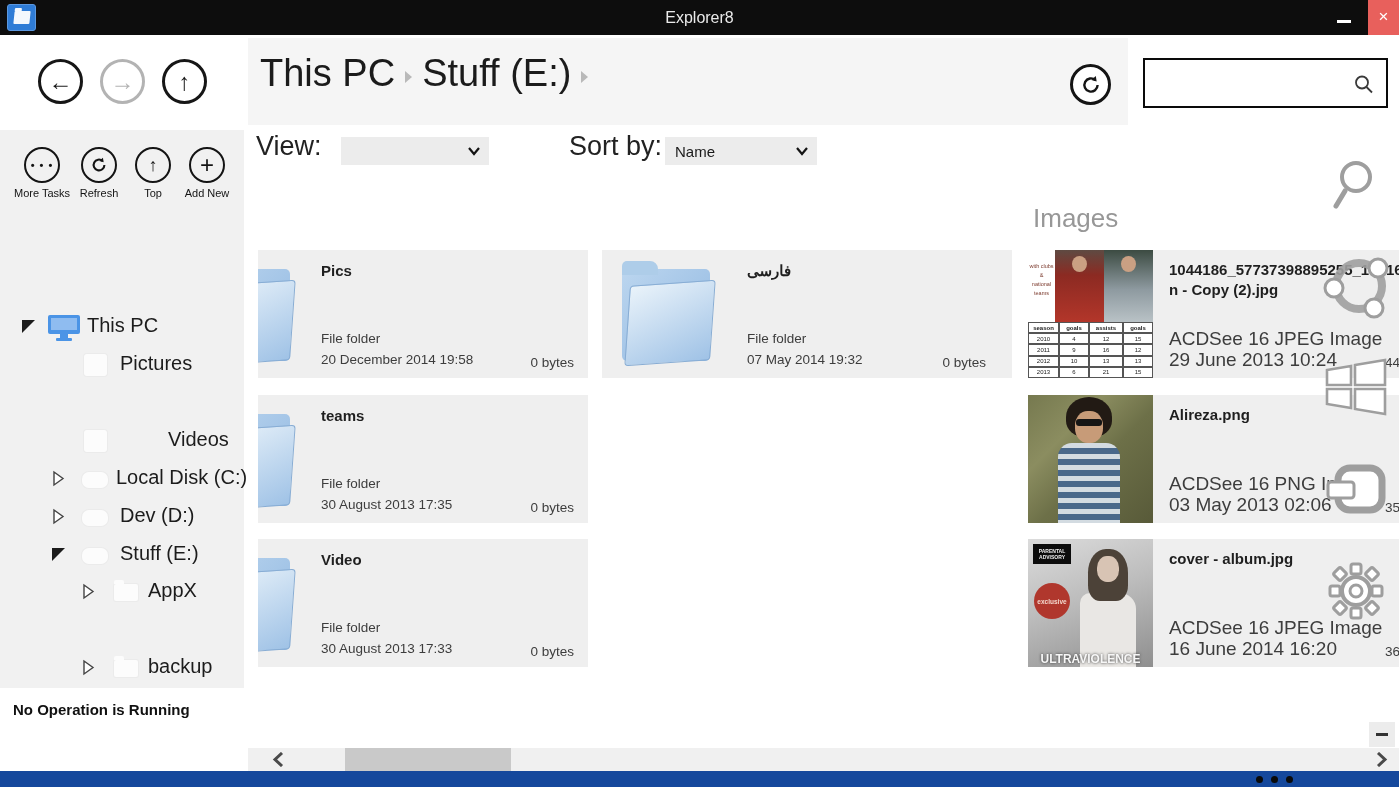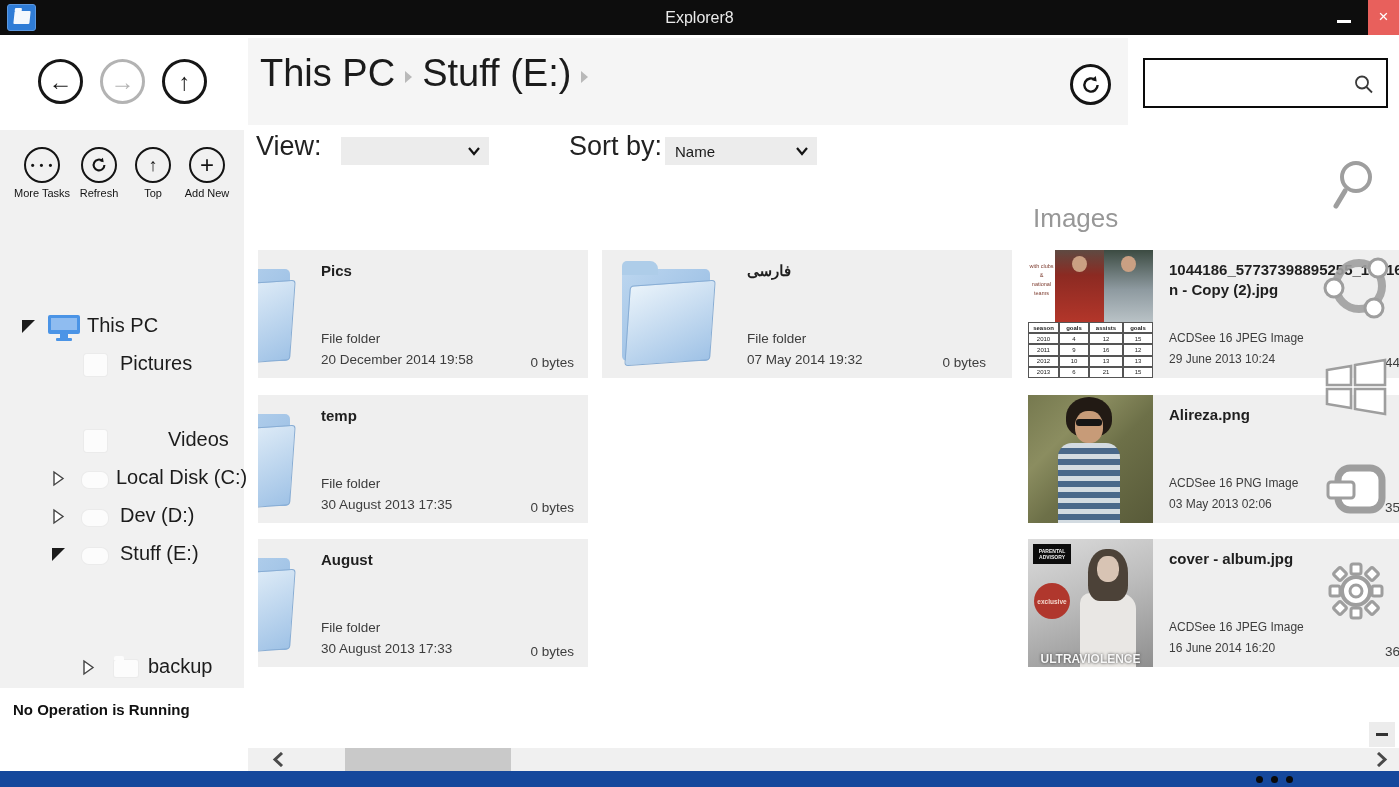--- a/index.html
+++ b/index.html
@@ -95,21 +95,21 @@
     background:#aecde9; border-radius:5px 8px 0 0; }
   .folder-front { position:absolute; left:7px; top:22px; width:86px; height:80px;
     background:linear-gradient(155deg,#eaf3fa,#9fc2e6); border:1px solid #88add4; border-radius:4px;
     transform:rotate(-4deg) skewX(-8deg); }
 
   .grp-header { position:absolute; left:1033px; top:203px; font-size:26px; font-weight:300; color:#979797; }
   .img-wrap { position:absolute; left:1028px; width:371px; height:128px; overflow:hidden; }
   .img-tile { position:absolute; left:0; top:0; width:410px; height:128px; background:#efefef; }
   .img-tile .name { position:absolute; left:141px; top:10px; width:242px; font-size:15px; font-weight:bold;
     color:#1f1f1f; line-height:20px; word-break:break-all; }
-  .img-tile .meta { position:absolute; left:141px; bottom:8px; font-size:12px; color:#3d3d3d; line-height:21px; }
+  .img-tile .meta { position:absolute; left:141px; bottom:8px; font-size:19px; color:#3d3d3d; line-height:21px; }
   .img-tile .size { position:absolute; left:357px; bottom:8px; font-size:13.5px; color:#3d3d3d; white-space:nowrap; }
   .thumb { position:absolute; left:0; top:0; width:125px; height:128px; overflow:hidden; }
 
   
   .th-foot { background:#fff; }
   .th-foot .strip { position:absolute; left:0; top:0; width:27px; height:72px; font-size:5.5px; color:#7c3b2e;
     text-align:center; padding-top:12px; line-height:9px; }
   .th-foot .p-red { position:absolute; left:27px; top:0; width:49px; height:72px;
     background:linear-gradient(180deg,#5e4a42 0%,#8c2a22 35%,#b3362a 100%); }
   .th-foot .p-gray { position:absolute; left:76px; top:0; width:49px; height:72px;
@@ -260,20 +260,27 @@
         <path d="M2 2 L11 8.5 L2 15 Z" fill="#fff" stroke="#444" stroke-width="1.4"></path>
       </svg>
     <div class="ic-faint ic-drive" style="left:82px;"></div>
     <div class="tree-lbl" style="left:120px;">Dev (D:)</div>
   </div>
   <div class="tree-row" style="top:410px;">
     <div class="tw-exp" style="left:52px;"></div>
     <div class="ic-faint ic-drive" style="left:82px;"></div>
     <div class="tree-lbl" style="left:120px;">Stuff (E:)</div>
   </div>
+  <div class="tree-row" style="top:447px;">
+    <svg class="tw-col" style="left:82px;" width="13" height="17" viewBox="0 0 13 17">
+        <path d="M2 2 L11 8.5 L2 15 Z" fill="#fff" stroke="#444" stroke-width="1.4"></path>
+      </svg>
+    <div class="ic-faint ic-fold" style="left:114px;"></div>
+    <div class="tree-lbl" style="left:148px;">AppX</div>
+  </div>
   <div class="tree-row" style="top:523px;">
     <svg class="tw-col" style="left:82px;" width="13" height="17" viewBox="0 0 13 17">
         <path d="M2 2 L11 8.5 L2 15 Z" fill="#fff" stroke="#444" stroke-width="1.4"></path>
       </svg>
     <div class="ic-faint ic-fold" style="left:114px;"></div>
     <div class="tree-lbl" style="left:148px;">backup</div>
   </div>
 </div>
 
 <div class="status-area">
@@ -302,30 +309,30 @@
     </div>
   <div class="name" style="left:63px;">Pics</div>
   <div class="meta" style="left:63px;"><span>File folder</span><br><span>20 December 2014 19:58</span></div>
   <div class="size" style="right:14px;">0 bytes</div>
 </div>
 <div class="tile" style="left:258px; top:395px; width:330px;">
   <div class="folder-ico" style="left:-58px;">
       <div class="folder-back"></div>
       <div class="folder-front"></div>
     </div>
-  <div class="name" style="left:63px;">temp</div>
+  <div class="name" style="left:63px;">teams</div>
   <div class="meta" style="left:63px;"><span>File folder</span><br><span>30 August 2013 17:35</span></div>
   <div class="size" style="right:14px;">0 bytes</div>
 </div>
 <div class="tile" style="left:258px; top:539px; width:330px;">
   <div class="folder-ico" style="left:-58px;">
       <div class="folder-back"></div>
       <div class="folder-front"></div>
     </div>
-  <div class="name" style="left:63px;">August</div>
+  <div class="name" style="left:63px;">Video</div>
   <div class="meta" style="left:63px;"><span>File folder</span><br><span>30 August 2013 17:33</span></div>
   <div class="size" style="right:14px;">0 bytes</div>
 </div>
 <div class="tile" style="left:602px; top:250px; width:410px;">
   <div class="folder-ico" style="left:18px;">
       <div class="folder-back"></div>
       <div class="folder-front"></div>
     </div>
   <div class="name" style="left:145px;">فارسی</div>
   <div class="meta" style="left:145px;"><span>File folder</span><br><span>07 May 2014 19:32</span></div>

